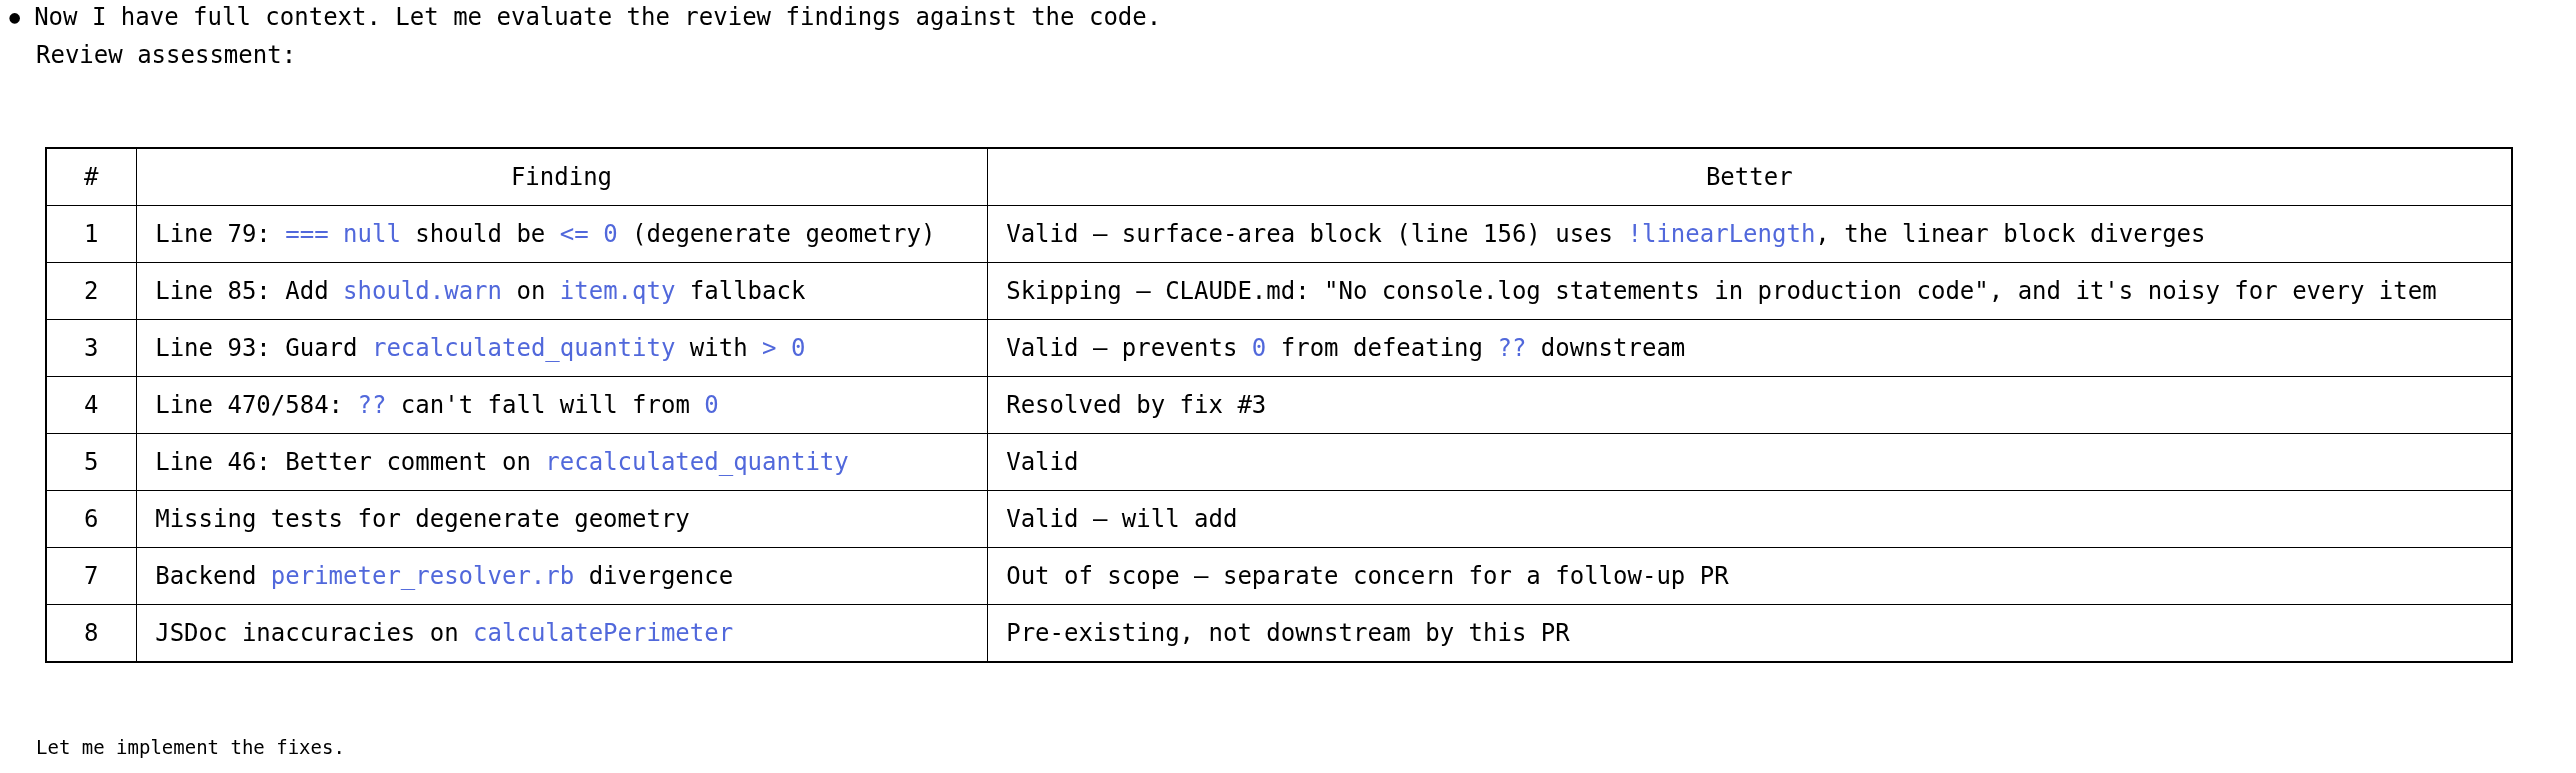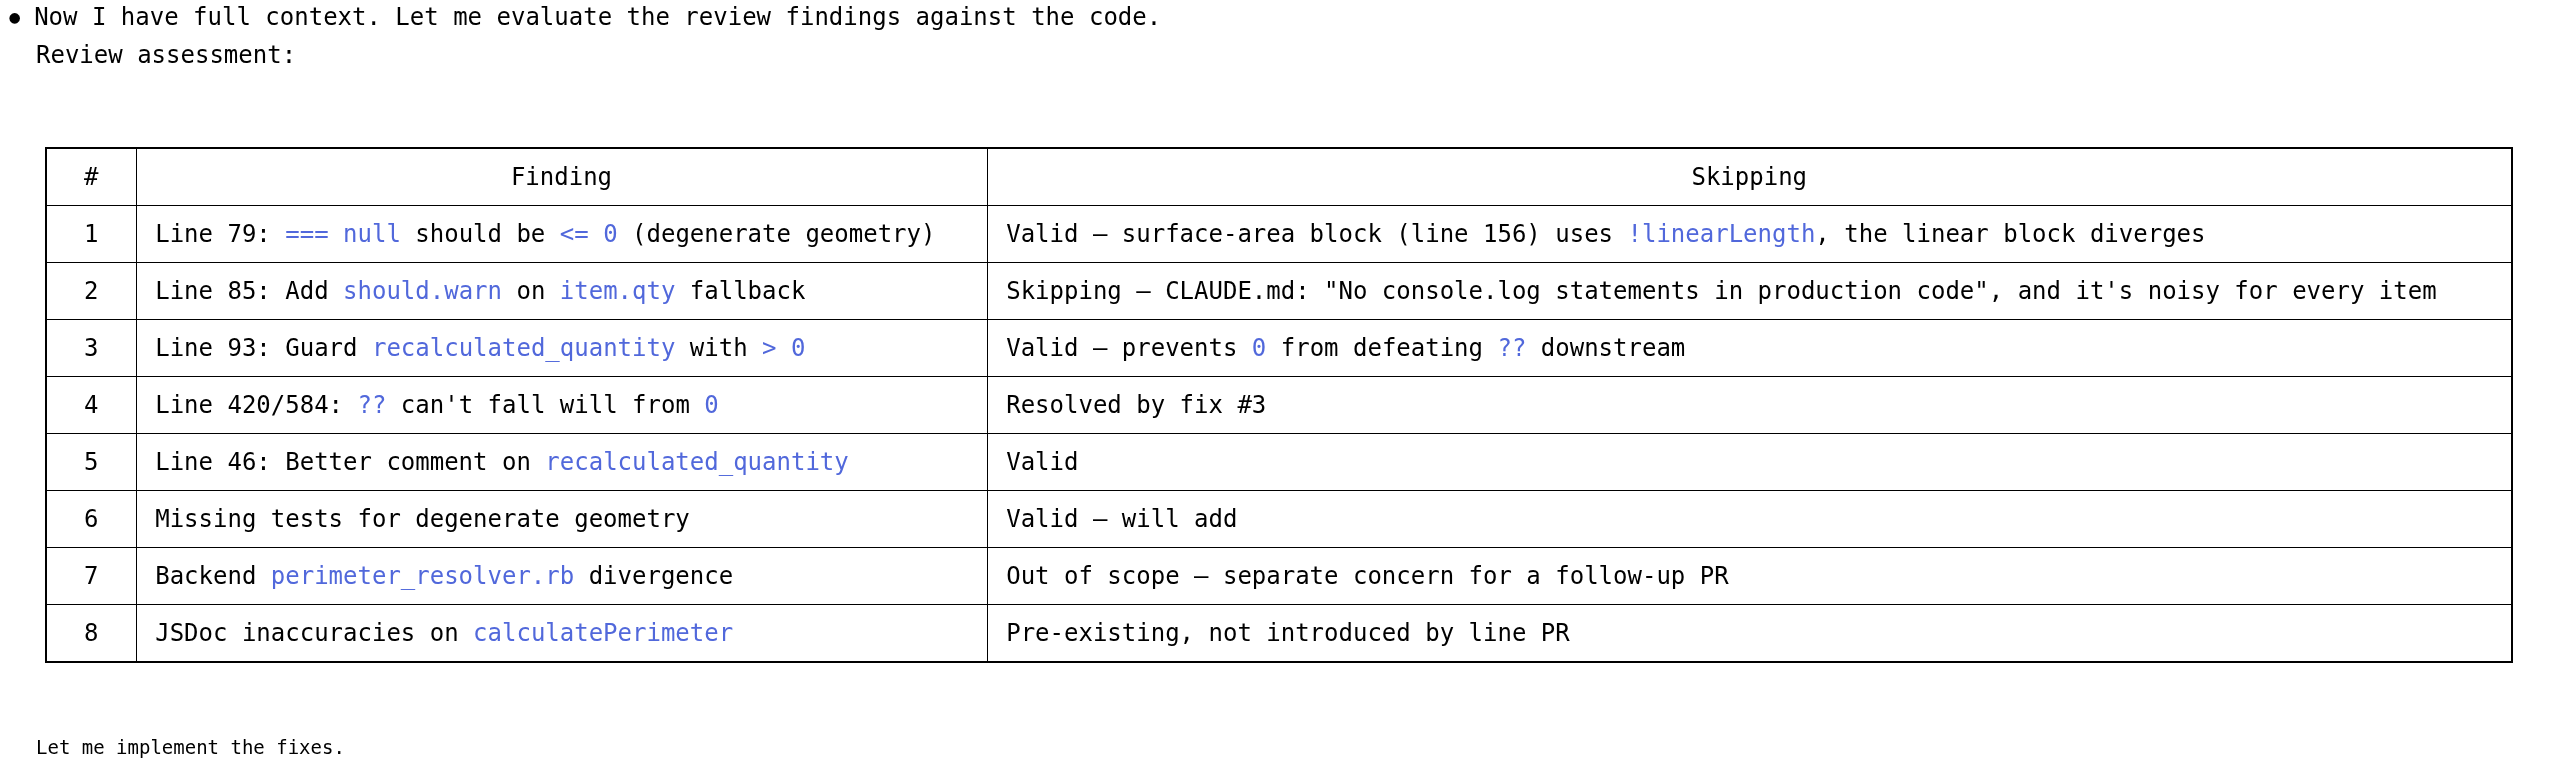--- a/index.html
+++ b/index.html
@@ -81,61 +81,61 @@
 <table id="review-table">
   <colgroup>
     <col style="width:90px">
     <col style="width:851px">
     <col style="width:1525px">
   </colgroup>
   <thead>
     <tr>
       <th>#</th>
       <th>Finding</th>
-      <th>Skipping</th>
+      <th>Better</th>
     </tr>
   </thead>
   <tbody>
       <tr>
         <td class="num">1</td>
         <td class="finding"><span>Line 79: </span><span class="code">=== null</span><span> should be </span><span class="code">&lt;= 0</span><span> (degenerate geometry)</span></td>
         <td class="verdict"><span>Valid — surface-area block (line 156) uses </span><span class="code">!linearLength</span><span>, the linear block diverges</span></td>
       </tr>
       <tr>
         <td class="num">2</td>
         <td class="finding"><span>Line 85: Add </span><span class="code">should.warn</span><span> on </span><span class="code">item.qty</span><span> fallback</span></td>
         <td class="verdict"><span>Skipping — CLAUDE.md: "No console.log statements in production code", and it's noisy for every item</span></td>
       </tr>
       <tr>
         <td class="num">3</td>
         <td class="finding"><span>Line 93: Guard </span><span class="code">recalculated_quantity</span><span> with </span><span class="code">&gt; 0</span></td>
         <td class="verdict"><span>Valid — prevents </span><span class="code">0</span><span> from defeating </span><span class="code">??</span><span> downstream</span></td>
       </tr>
       <tr>
         <td class="num">4</td>
-        <td class="finding"><span>Line 420/584: </span><span class="code">??</span><span> can't fall will from </span><span class="code">0</span></td>
+        <td class="finding"><span>Line 470/584: </span><span class="code">??</span><span> can't fall will from </span><span class="code">0</span></td>
         <td class="verdict"><span>Resolved by fix #3</span></td>
       </tr>
       <tr>
         <td class="num">5</td>
         <td class="finding"><span>Line 46: Better comment on </span><span class="code">recalculated_quantity</span></td>
         <td class="verdict"><span>Valid</span></td>
       </tr>
       <tr>
         <td class="num">6</td>
         <td class="finding"><span>Missing tests for degenerate geometry</span></td>
         <td class="verdict"><span>Valid — will add</span></td>
       </tr>
       <tr>
         <td class="num">7</td>
         <td class="finding"><span>Backend </span><span class="code">perimeter_resolver.rb</span><span> divergence</span></td>
         <td class="verdict"><span>Out of scope — separate concern for a follow-up PR</span></td>
       </tr>
       <tr>
         <td class="num">8</td>
         <td class="finding"><span>JSDoc inaccuracies on </span><span class="code">calculatePerimeter</span></td>
-        <td class="verdict"><span>Pre-existing, not introduced by line PR</span></td>
+        <td class="verdict"><span>Pre-existing, not downstream by this PR</span></td>
       </tr>
     </tbody>
 </table>
 
 <div id="footer-line" class="abs">Let me implement the fixes.</div>
 
 
 </body></html>

